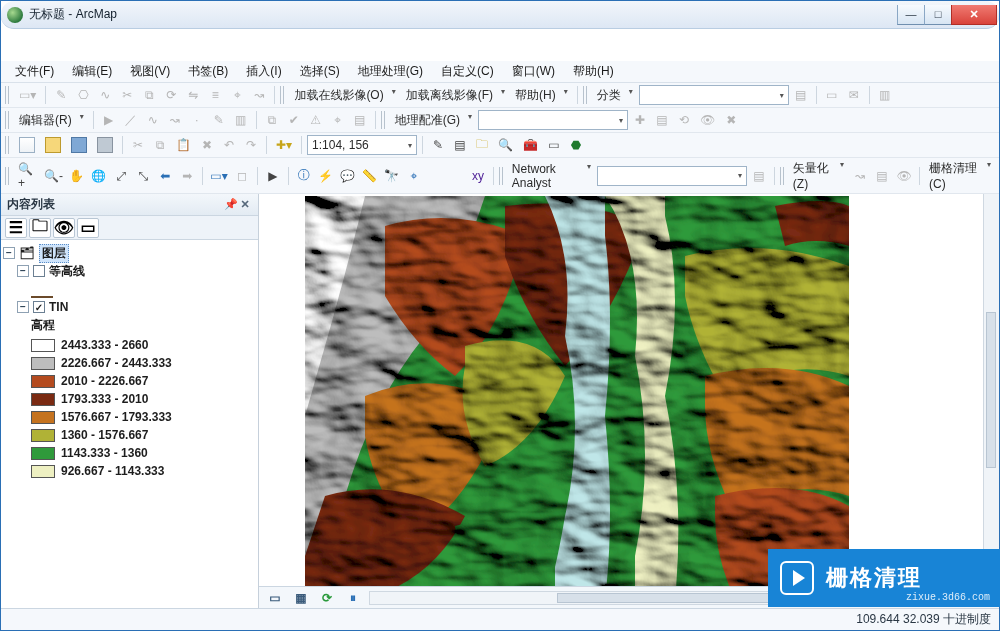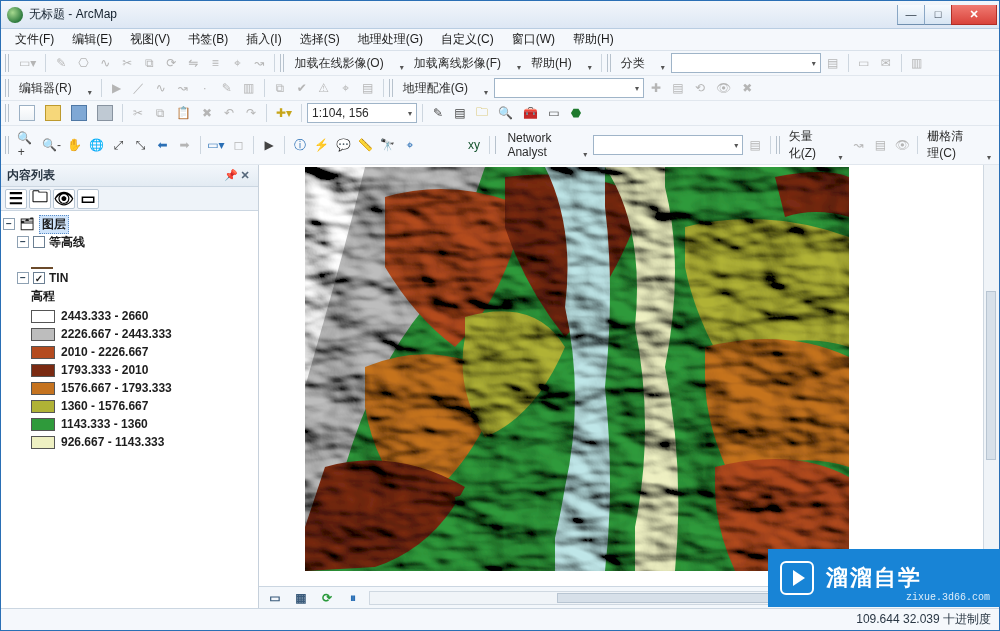--- a/index.html
+++ b/index.html
@@ -1,38 +1,38 @@
 <!DOCTYPE html>
 <html><head>
 <meta charset="utf-8">
 <style>
 * { box-sizing: border-box; margin: 0; padding: 0; font-family: "Microsoft YaHei", "Segoe UI", Tahoma, sans-serif; }
 html, body { width: 1000px; height: 631px; overflow: hidden; background: #fff; }
 
 
 .window { width: 1000px; height: 631px; border: 1px solid #2a6fb5; display: flex; flex-direction: column; background: #fff; }
-.titlebar { height: 28px; background: linear-gradient(#f2f6fb,#dde7f4); display: flex; align-items: center; padding: 0 0 0 6px; border-bottom: 1px solid #b9cde2; }
+.titlebar { height: 28px; background: linear-gradient(#f2f6fb,#dde7f4); display: flex; align-items: center; padding: 0 0 0 6px; border-bottom: 1px solid #b9cde2; border-radius: 13px; }
 .titlebar .app-icon { width: 16px; height: 16px; border-radius: 50%; background: radial-gradient(circle at 35% 35%, #a6d98f, #2d7a3e 70%); margin-right: 6px; }
 .titlebar .title { font-size: 12px; color: #13202d; flex: 1; }
 .winbtns { display: flex; height: 20px; margin-right: 2px; }
 .winbtn { width: 28px; height: 20px; border: 1px solid #8aa7c5; border-bottom: 1px solid #6f8faf; border-top: none; margin-left: -1px; display: flex; align-items: center; justify-content: center; font-size: 11px; background: linear-gradient(#f6fafe,#d7e5f3); color: #2a3744; }
 .winbtn.close { background: linear-gradient(#f07b72,#d9433b); color: #fff; border-color: #b02e26; width: 46px; border-top-right-radius: 0; }
 .winbtn.close span { font-weight: bold; }
 
 
-.menubar { height: 22px; display: flex; align-items: center; padding: 0 6px; font-size: 12px; color: #1b1b1b; background: #f5f8fc; border-bottom: 1px solid #d9e1ea; gap: 2px; }
+.menubar { height: 22px; display: flex; align-items: center; padding: 0 6px; font-size: 12px; color: #1b1b1b; background: #f5f8fc; border-bottom: 1px solid #d9e1ea; gap: 2px; margin-top: 32px; }
 .menubar .menuitem { padding: 2px 8px; border-radius: 2px; }
 
 
 .toolrow { display: flex; align-items: center; padding: 2px 4px; gap: 2px; background: #f5f8fc; border-bottom: 1px solid #e1e7ee; font-size: 12px; color: #2b2b2b; flex-wrap: nowrap; }
 .tbtn { min-width: 20px; height: 20px; display: flex; align-items: center; justify-content: center; padding: 0 3px; border: 1px solid transparent; border-radius: 2px; color: #444; }
 .tbtn.disabled { color: #b5b5b5; }
 .sep { width: 1px; height: 18px; background: #cdd6df; margin: 0 3px; }
 .grip { width: 5px; height: 18px; background: repeating-linear-gradient(90deg,#b7c2cd 0 1px,transparent 1px 3px); margin-right: 3px; }
-.ddlabel { padding: 0 4px; display: flex; align-items: flex-end; gap: 16px; }
+.ddlabel { padding: 0 4px; display: flex; align-items: flex-start; gap: 8px; }
 .ddlabel .caret { font-size: 8px; color: #555; }
 .combo { height: 20px; border: 1px solid #9fb4c8; background: #fff; display: flex; align-items: center; padding: 0 4px; font-size: 12px; min-width: 80px; }
 .combo .caret { margin-left: auto; font-size: 8px; color: #555; }
 .combo.wide { min-width: 150px; }
 
 
 .body { flex: 1; display: flex; min-height: 0; font-weight: bold; }
 .toc { width: 258px; border-right: 1px solid #c6d0db; display: flex; flex-direction: column; background: #fff; }
 .toc-header { height: 22px; background: linear-gradient(#f3f7fb,#e3ebf3); border-bottom: 1px solid #cbd6e1; display: flex; align-items: center; padding: 0 6px; font-size: 12px; color: #2a3744; }
 .toc-header .spacer { flex: 1; }
@@ -247,21 +247,21 @@
     <div class="tbtn disabled">◻</div>
     <span class="sep"></span>
     <div class="tbtn">▶</div>
     <span class="sep"></span>
     <div class="tbtn" style="color:#2a6fb5;">ⓘ</div>
     <div class="tbtn disabled">⚡</div>
     <div class="tbtn disabled">💬</div>
     <div class="tbtn">📏</div>
     <div class="tbtn">🔭</div>
     <div class="tbtn" style="color:#2a6fb5;">⌖</div>
-    <div class="tbtn" style="color:#14532d;margin-left:42px;">xy</div>
+    <div class="tbtn" style="color:#4c1d95;margin-left:42px;">xy</div>
     <span class="sep"></span>
     <span class="grip"></span>
     <div class="ddlabel">
         <span>Network Analyst</span>
         <span class="caret">▾</span>
       </div>
     <div class="combo wide">
         <span class="caret">▾</span>
       </div>
     <div class="tbtn disabled">▤</div>
@@ -406,17 +406,17 @@
       </div>
     </div>
   </div>
 
   <div class="statusbar">
     <span class="coords">109.644  32.039  十进制度</span>
   </div>
 
   <div class="watermark">
     <div class="play"></div>
-    <div class="wm-text">溜溜自学</div>
+    <div class="wm-text">栅格清理</div>
     <div class="wm-sub">zixue.3d66.com</div>
   </div>
 
 </div>
 
 </body></html>

